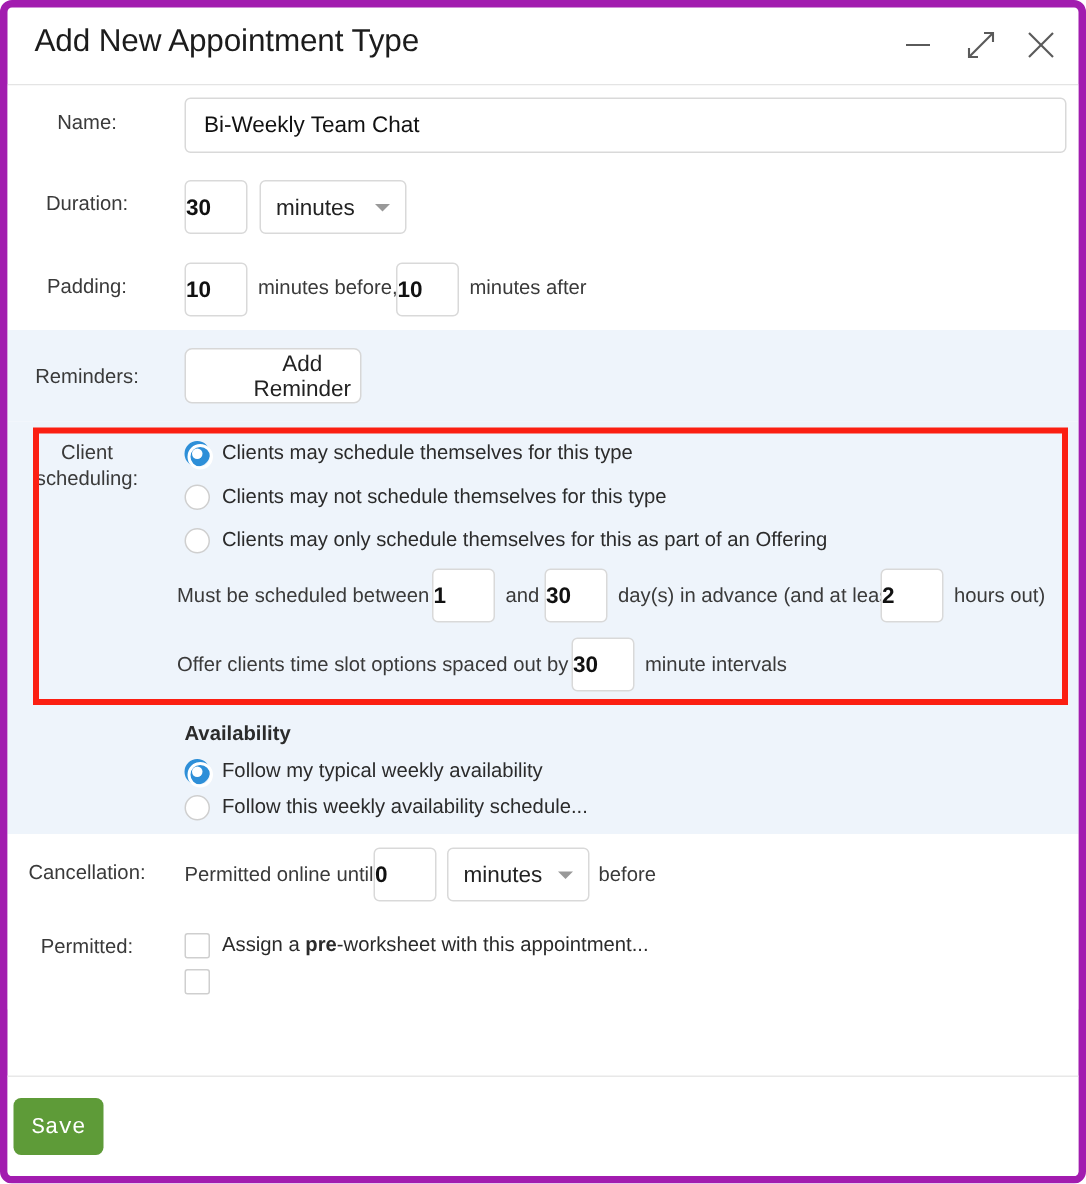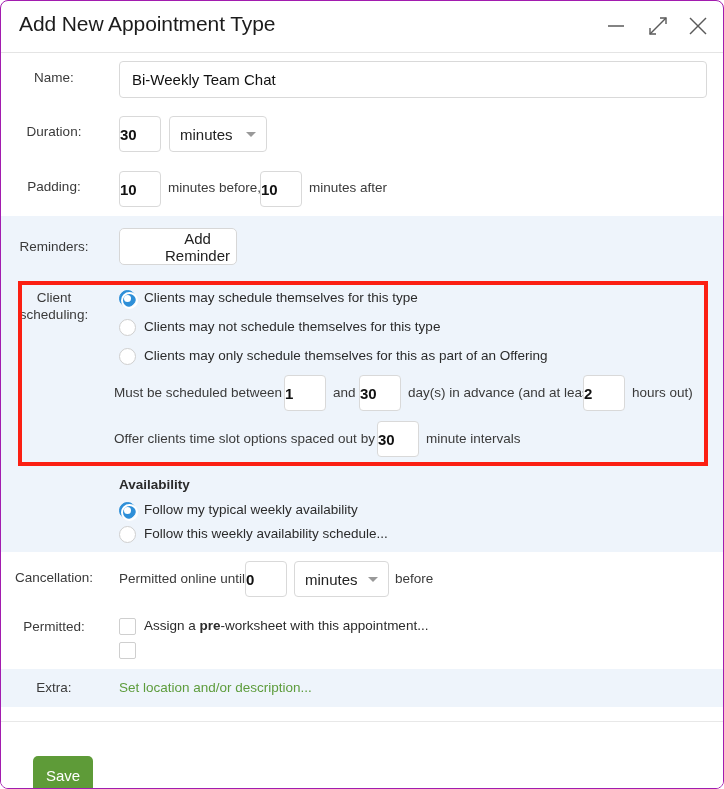--- a/index.html
+++ b/index.html
@@ -6,21 +6,21 @@
   html, body {
     margin: 0; padding: 0;
     width: 724px; height: 789px;
     background: #ffffff;
     font-family: "Liberation Sans", sans-serif;
   }
   #dialog {
     position: relative;
     width: 724px; height: 789px;
     background: #ffffff;
-    border: 1px solid #a21caf;
+    border: 5px solid #a21caf;
     border-radius: 8px;
     overflow: hidden;
   }
 
   
   #titlebar {
     position: relative;
     height: 52px;
     border-bottom: 1px solid #e4e4e4;
   }
@@ -187,30 +187,29 @@
 
   #footer {
     position: absolute;
     left: 0; right: 0; bottom: 0;
     height: 67px;
     background: #fff;
     border-top: 1px solid #e8e8e8;
   }
   #save {
     position: absolute;
-    left: 32px; top: 14px;
+    left: 4px; top: 14px;
     width: 60px; height: 38px;
     background: #5e9b38;
     border: none;
     border-radius: 5px;
     color: #fff;
-    font-family: Liberation Sans, sans-serif;
+    font-family: Liberation Mono, monospace;
     font-size: 15px;
     cursor: default;
-    margin-top: 20px;
   }
 </style>
 </head>
 <body>
 
 <div id="dialog">
 
   <div id="titlebar">
     <div id="title">Add New Appointment Type</div>
 
@@ -311,24 +310,20 @@
     <div class="lbl" style="left:0;top:12px;width:106px;">Permitted:</div>
 
     <div class="cbx" style="left:118px;top:11px;"></div>
     <div class="opt" style="left:143px;top:11px;">
       <span>Assign a </span><b>pre</b><span>-worksheet with this appointment...</span>
     </div>
 
     <div class="cbx" style="left:118px;top:35px;"></div>
   </div>
 
-  <div class="row tint" style="height:38px;">
-    <div class="lbl" style="left:0;top:11px;width:106px;">Extra:</div>
-    <div id="extra-link" style="left:118px;top:11px;">Set location and/or description...</div>
-  </div>
 
   <div id="highlight"></div>
 
   <div id="footer">
     <button id="save">Save</button>
   </div>
 
 </div>
 
 </body></html>

